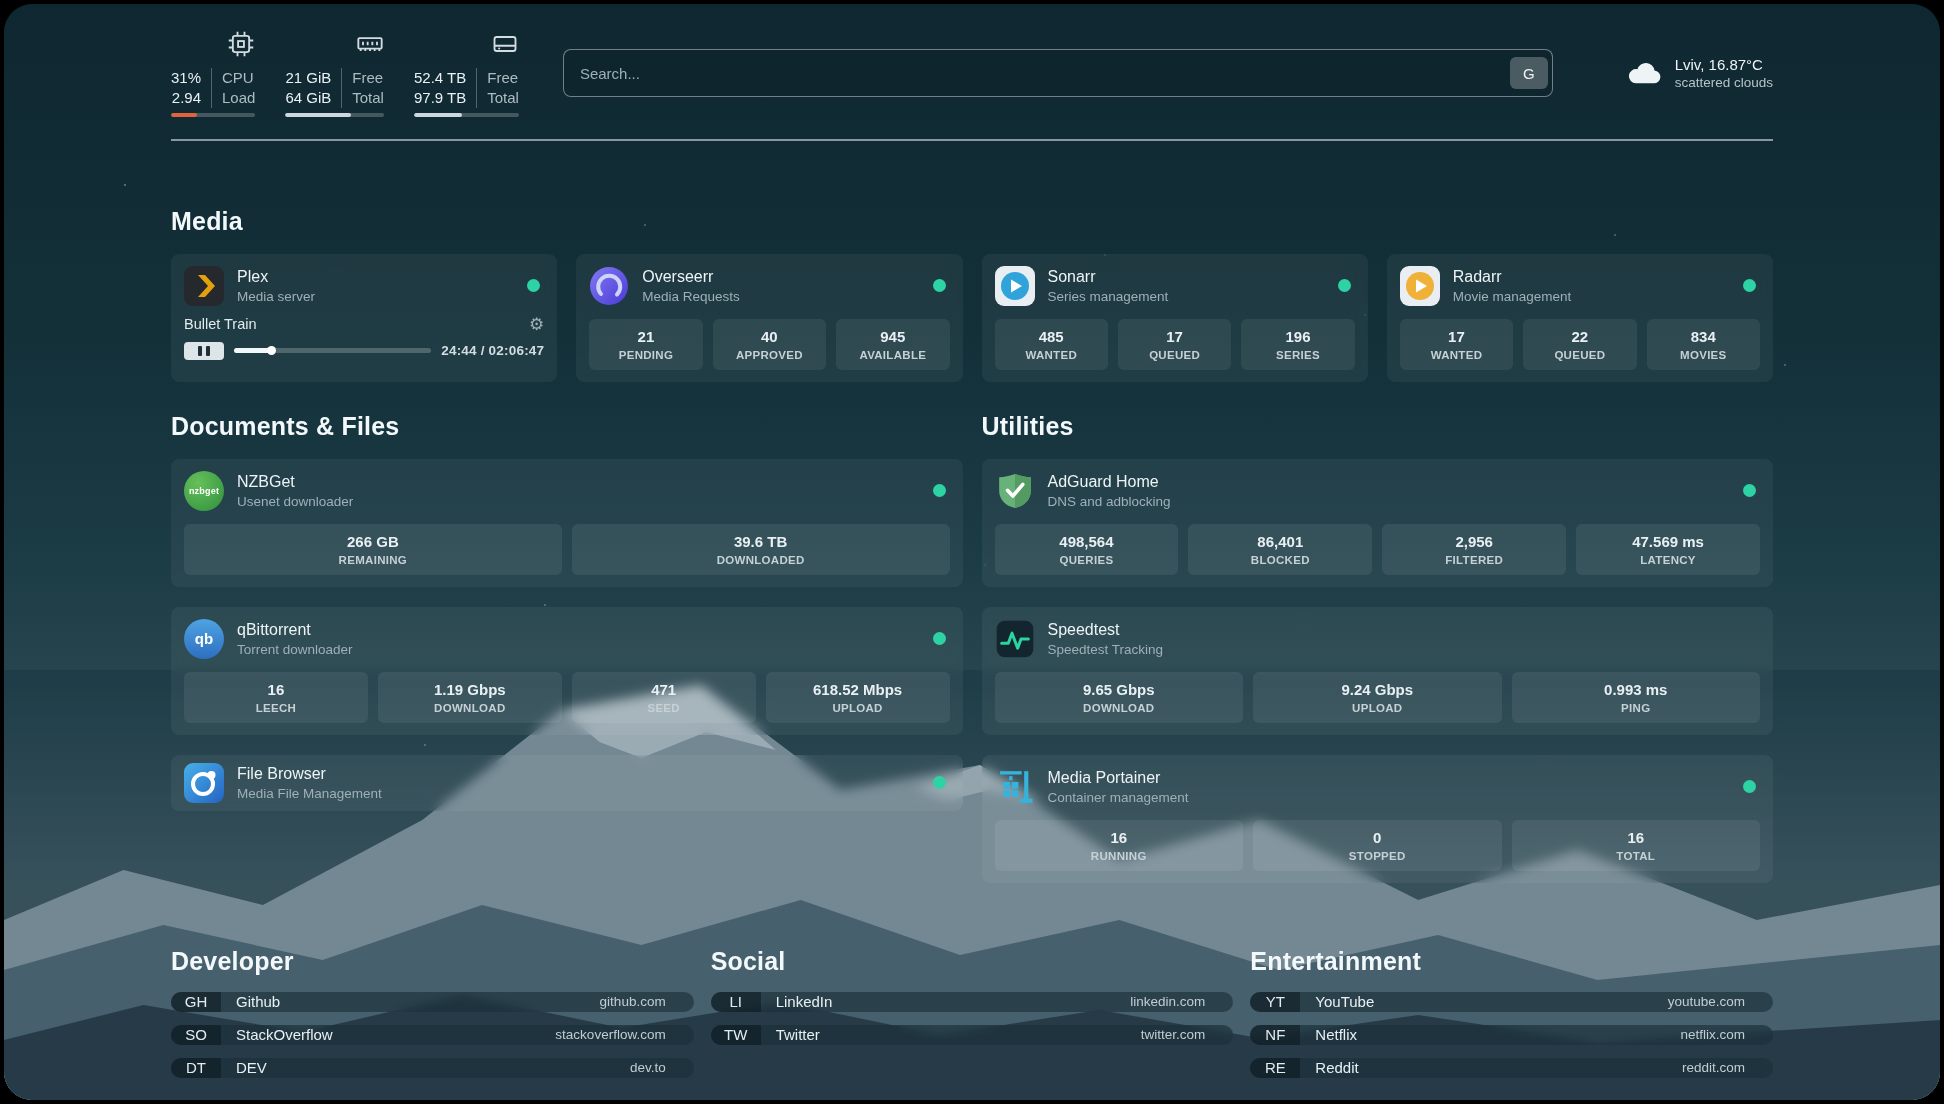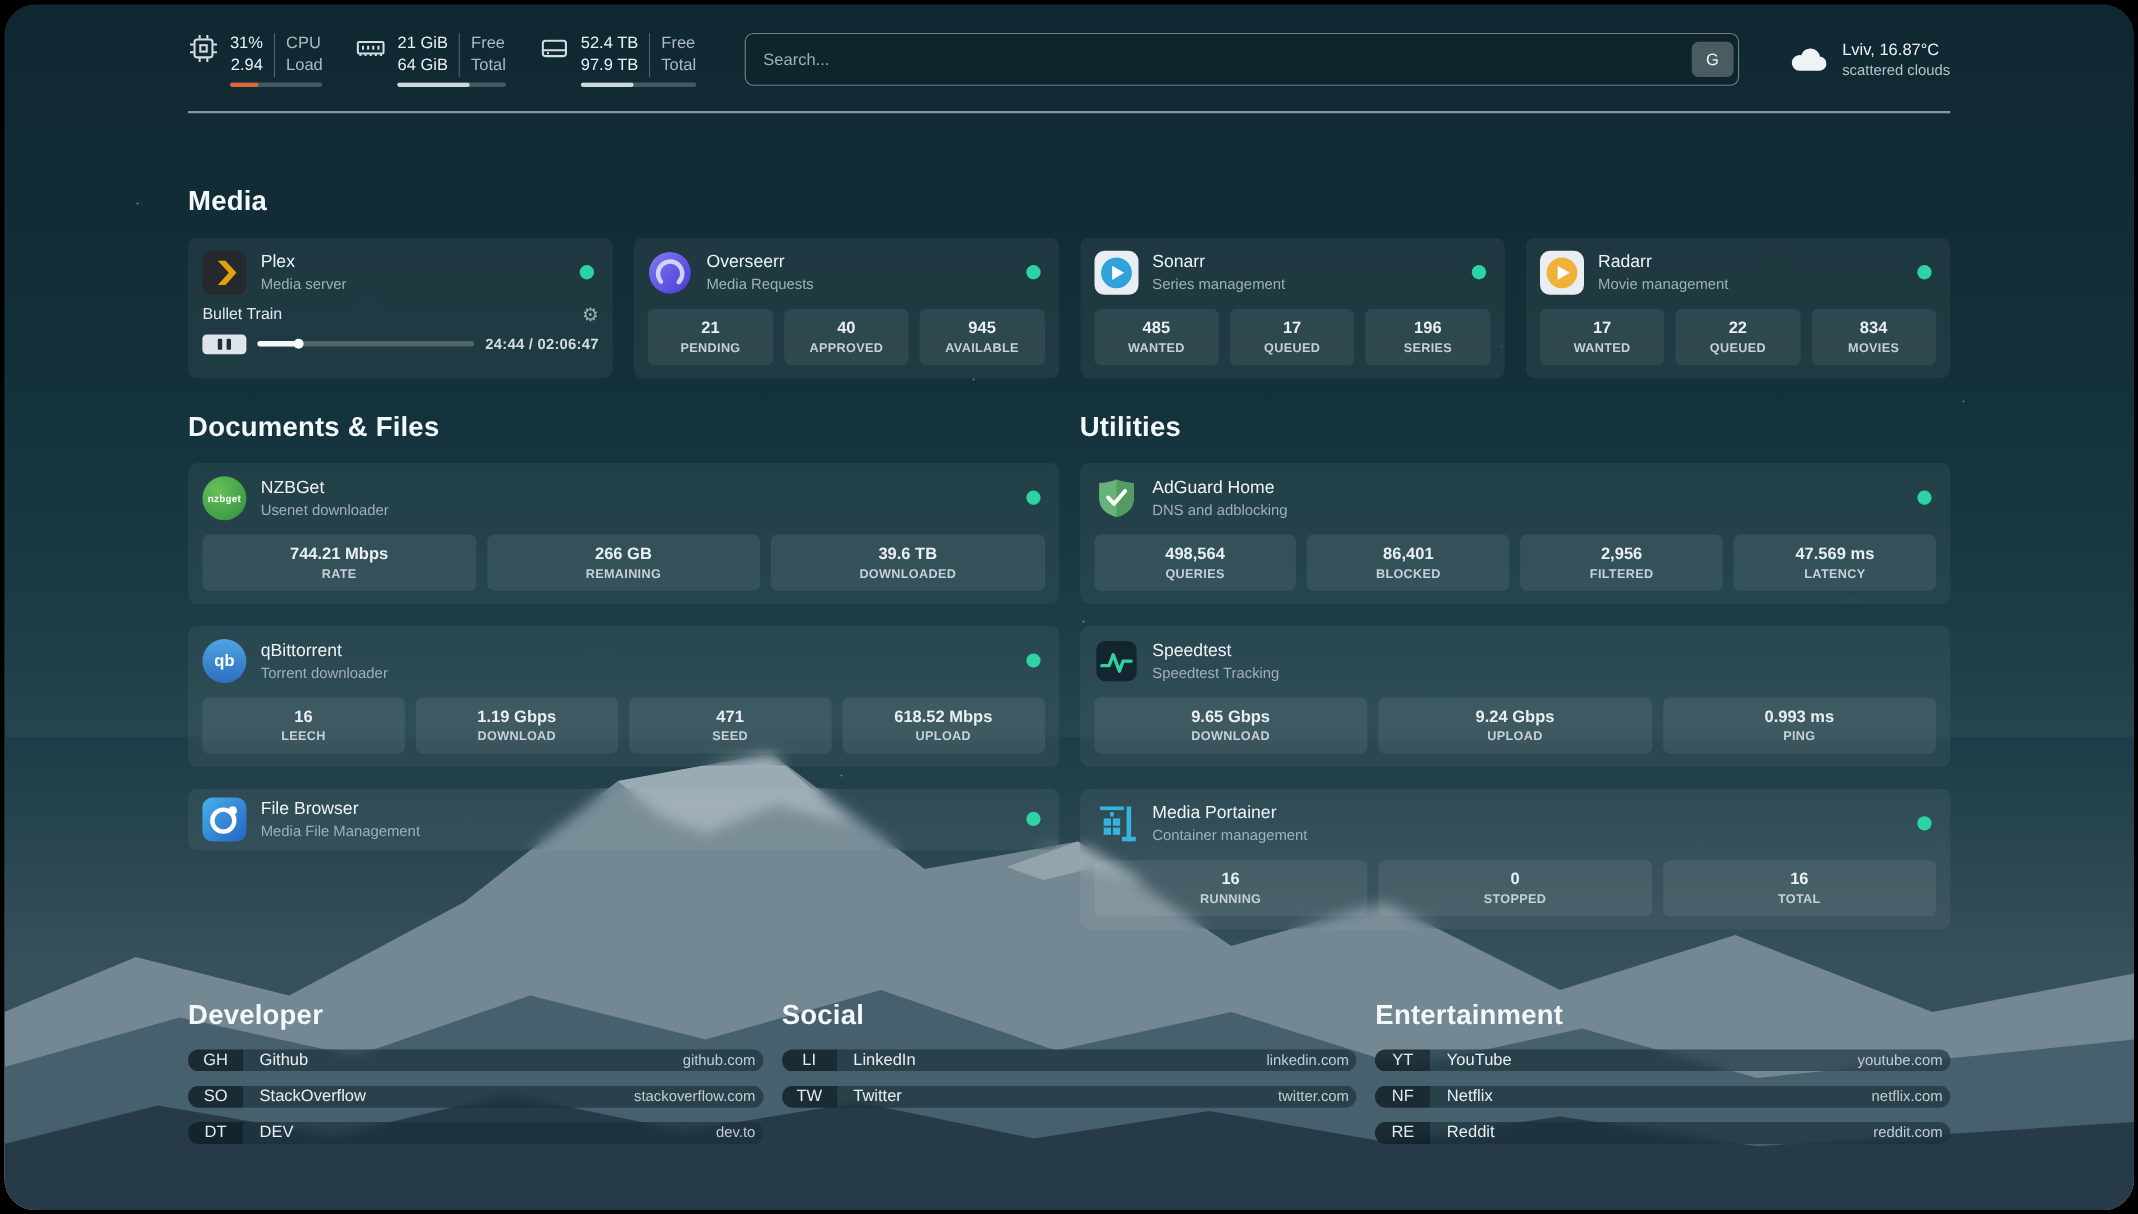--- a/index.html
+++ b/index.html
@@ -27,21 +27,21 @@
       420px 420px 0 rgba(255,255,255,.3), 860px 380px 0 rgba(255,255,255,.35),
       1180px 440px 0 rgba(255,255,255,.3), 1560px 360px 0 rgba(255,255,255,.3),
       300px 560px 0 rgba(255,255,255,.3), 950px 600px 0 rgba(255,255,255,.3),
       1420px 580px 0 rgba(255,255,255,.3), 640px 520px 0 rgba(255,255,255,.3);
   }
   .content { position: absolute; inset: 0; padding: 26px 167px 0 167px; display: flex; flex-direction: column; }
 
   
   .topbar { display: flex; align-items: center; }
   .stats-group { display: flex; gap: 30px; }
-  .stat { display: flex; align-items: flex-start; gap: 10px; color: #dfe8ec; }
+  .stat { display: flex; align-items: flex-end; gap: 10px; color: #dfe8ec; flex-direction: column; }
   .stat-icon { width: 28px; height: 28px; color: #d3dde1; flex: 0 0 auto; }
   .stat-icon svg { width: 100%; height: 100%; }
   .stat-body { display: flex; flex-direction: column; }
   .stat-cols { display: flex; align-items: stretch; }
   .stat-nums { display: flex; flex-direction: column; align-items: flex-end; font-size: 15px; line-height: 1.32; color: #eaf1f4; }
   .stat-labels { display: flex; flex-direction: column; font-size: 15px; line-height: 1.32; color: #aebbc2; border-left: 1px solid rgba(255,255,255,.28); margin-left: 10px; padding-left: 10px; }
   .meter { margin-top: 5px; height: 4px; border-radius: 2px; background: rgba(255,255,255,.22); overflow: hidden; }
   .meter i { display: block; height: 100%; width: var(--fill, 0%); background: #cdd8de; border-radius: 2px; }
   .meter.cpu i { background: #e0643a; }
 
@@ -111,21 +111,21 @@
 
   
   .bm-section { margin-top: 64px; }
   .bm-grid { display: grid; grid-template-columns: repeat(3, 1fr); gap: 17px; }
   .bm-list { margin-top: 16px; display: flex; flex-direction: column; gap: 13px; }
   .bm-row { height: 20px; display: flex; align-items: center; background: rgba(26,47,57,.62);
     backdrop-filter: blur(4px); border-radius: 12px; overflow: hidden; cursor: pointer; }
   .bm-abbr { width: 50px; align-self: stretch; display: flex; align-items: center; justify-content: center;
     background: rgba(9,22,28,.5); color: #e2ebef; font-size: 15px; flex: 0 0 auto; }
   .bm-name { padding: 0 15px; color: #e9f0f3; font-size: 15px; white-space: nowrap; }
-  .bm-domain { margin-left: auto; padding-right: 7px; color: #c2cdd3; font-size: 13.5px; white-space: nowrap; }
+  .bm-domain { margin-left: auto; padding-right: 28px; color: #c2cdd3; font-size: 13.5px; white-space: nowrap; }
 </style>
 </head>
 <body>
 
 <div class="screen">
 
   <svg class="mountains" viewBox="0 0 1944 430" preserveAspectRatio="none">
     <polygon fill="#9fb0bb" points="0,250 120,200 260,235 420,150 560,40 700,15 840,120 980,95 1120,190 1260,150 1420,230 1580,180 1760,250 1944,215 1944,430 0,430"></polygon>
     <polygon fill="#dfe9ee" opacity="0.9" points="560,40 700,15 775,80 705,62 640,88 598,72"></polygon>
     <polygon fill="#d8e3e9" opacity="0.8" points="915,118 980,95 1045,132 990,120 948,130"></polygon>
@@ -382,24 +382,20 @@
               <span class="nzb-text">nzbget</span>
             </div>
             <div class="card-titles">
               <div class="card-title">NZBGet</div>
               <div class="card-sub">Usenet downloader</div>
             </div>
             <span class="dot"></span>
           </div>
           <div class="stats-row">
             <div class="stat-box">
-              <div class="v">744.21 Mbps</div>
-              <div class="l">RATE</div>
-            </div>
-            <div class="stat-box">
               <div class="v">266 GB</div>
               <div class="l">REMAINING</div>
             </div>
             <div class="stat-box">
               <div class="v">39.6 TB</div>
               <div class="l">DOWNLOADED</div>
             </div>
           </div>
         </div>
 

